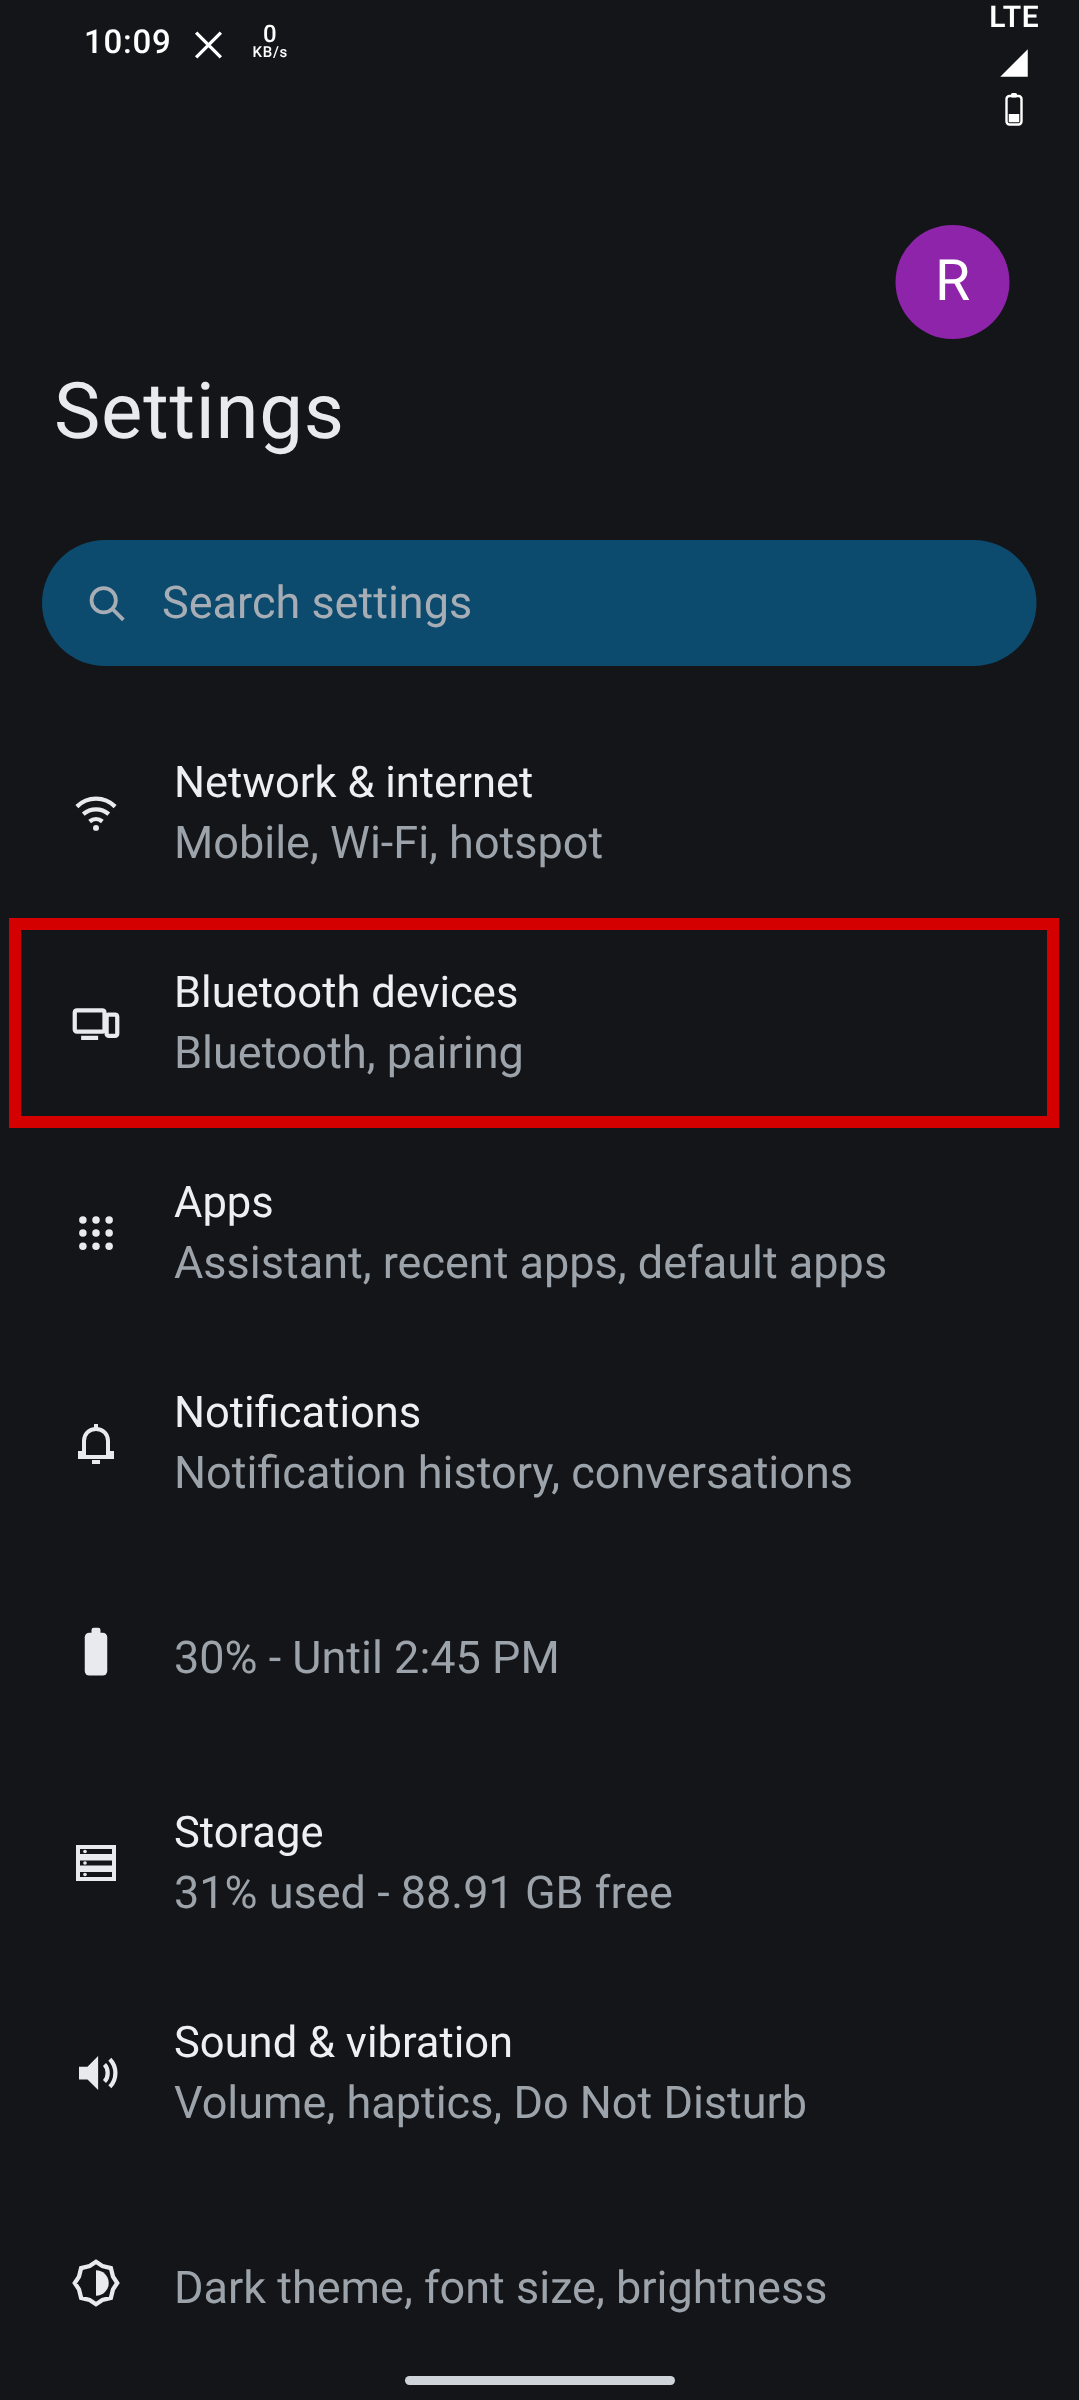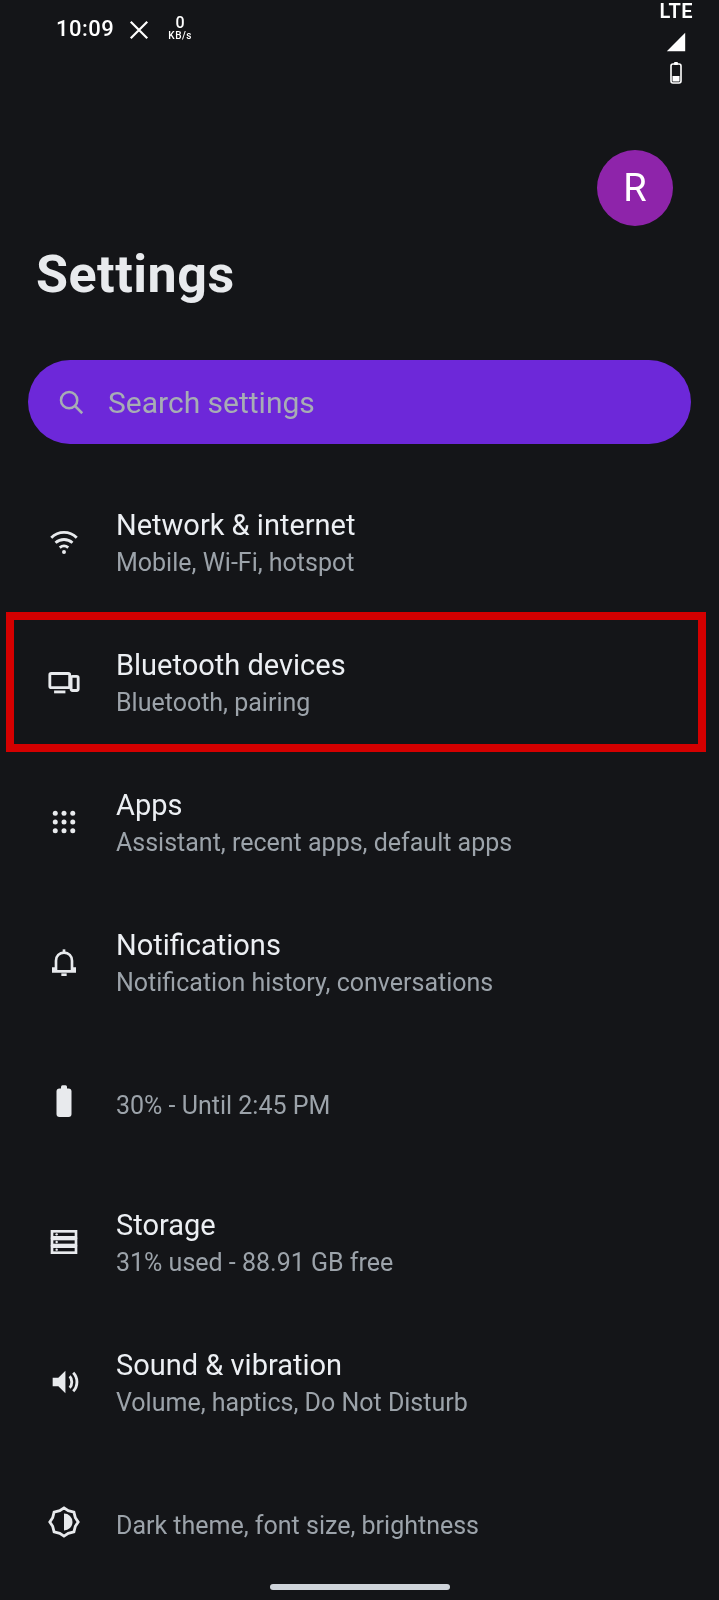--- a/index.html
+++ b/index.html
@@ -59,33 +59,33 @@
     background: #8e24aa;
     color: #ffffff;
     display: flex;
     align-items: center;
     justify-content: center;
     font-size: 38px;
     font-weight: 400;
   }
   .page-title {
     font-size: 52px;
-    font-weight: 700;
+    font-weight: 400;
     color: #e8eaed;
     margin-top: 18px;
     letter-spacing: 0.5px;
   }
 
   
   .search-pill {
     position: absolute;
     left: 28px; right: 28px;
     top: 360px;
     height: 84px;
-    background: #6d28d9;
+    background: #0c4a6e;
     border-radius: 42px;
     display: flex;
     align-items: center;
     padding: 0 28px;
     gap: 22px;
   }
   .search-pill .placeholder {
     color: #a7adb4;
     font-size: 30px;
   }
@@ -114,21 +114,21 @@
     flex: 0 0 44px;
   }
   .item .texts { flex: 1; }
   .item .title {
     color: #eceff3;
     font-size: 29px;
     font-weight: 400;
   }
   .item .sub {
     color: #9ca3aa;
-    font-size: 25px;
+    font-size: 30px;
     margin-top: 6px;
   }
 
   .highlight-box {
     position: absolute;
     border: 8px solid #d40000;
     pointer-events: none;
   }
 
   

